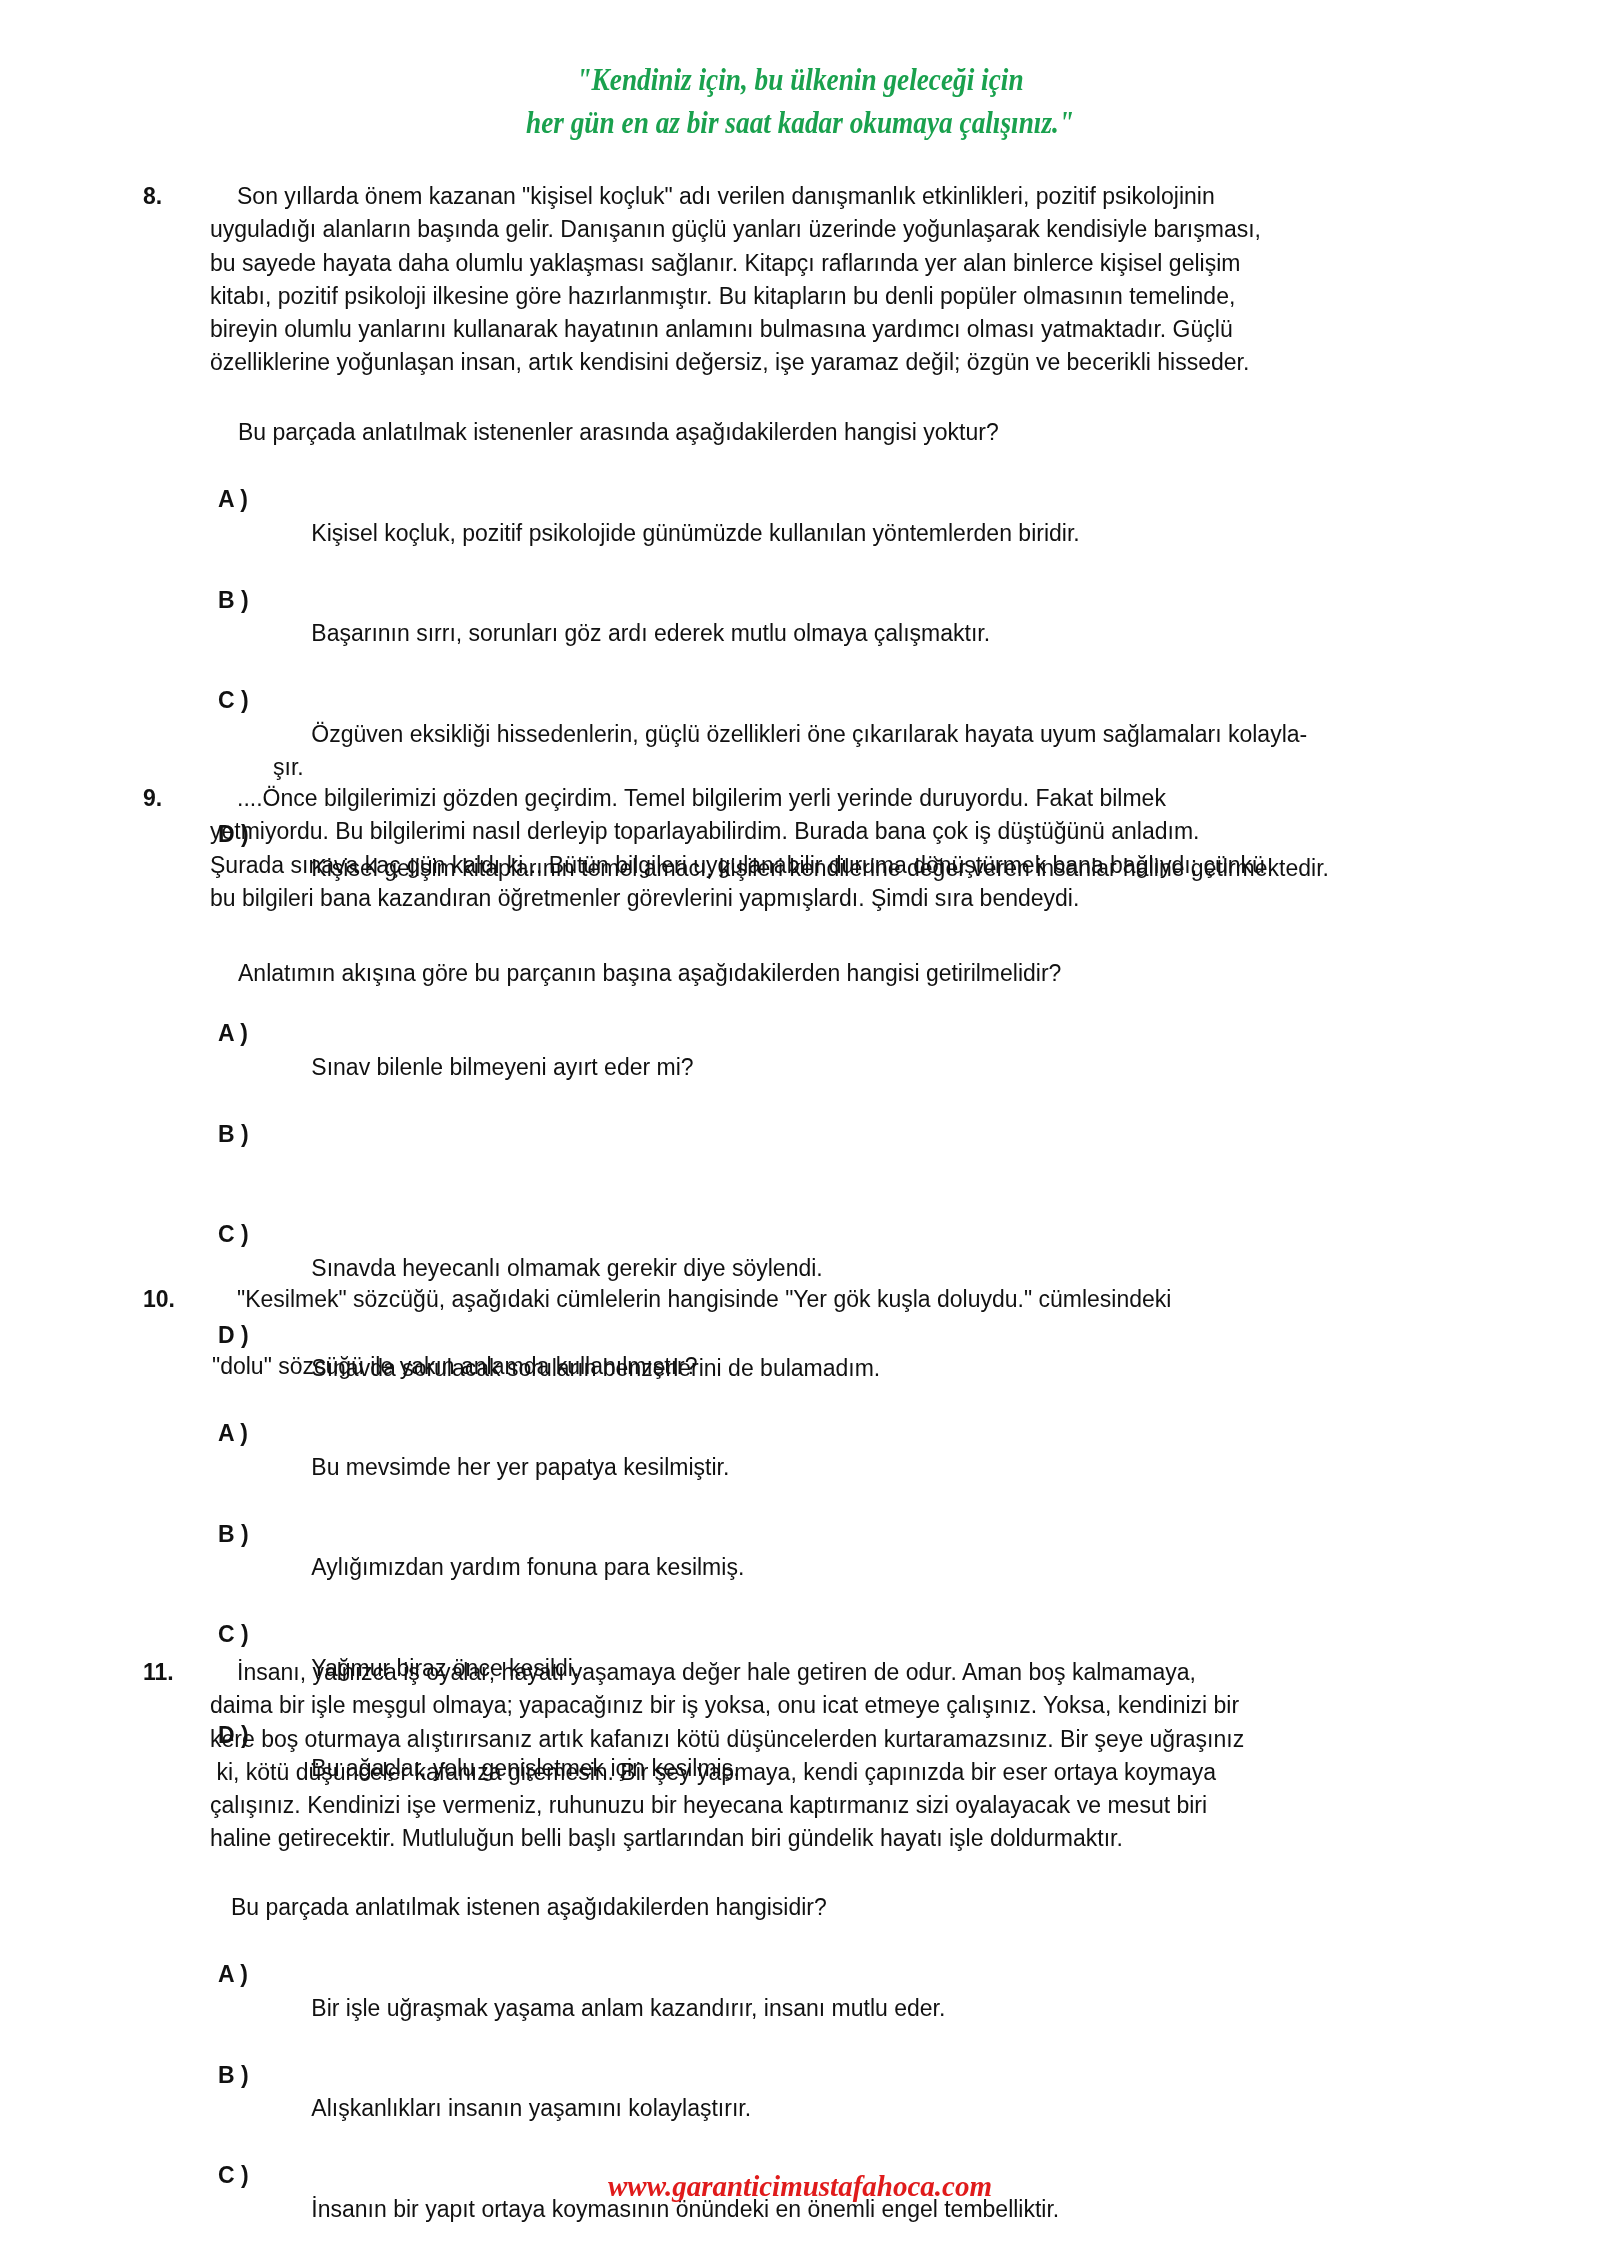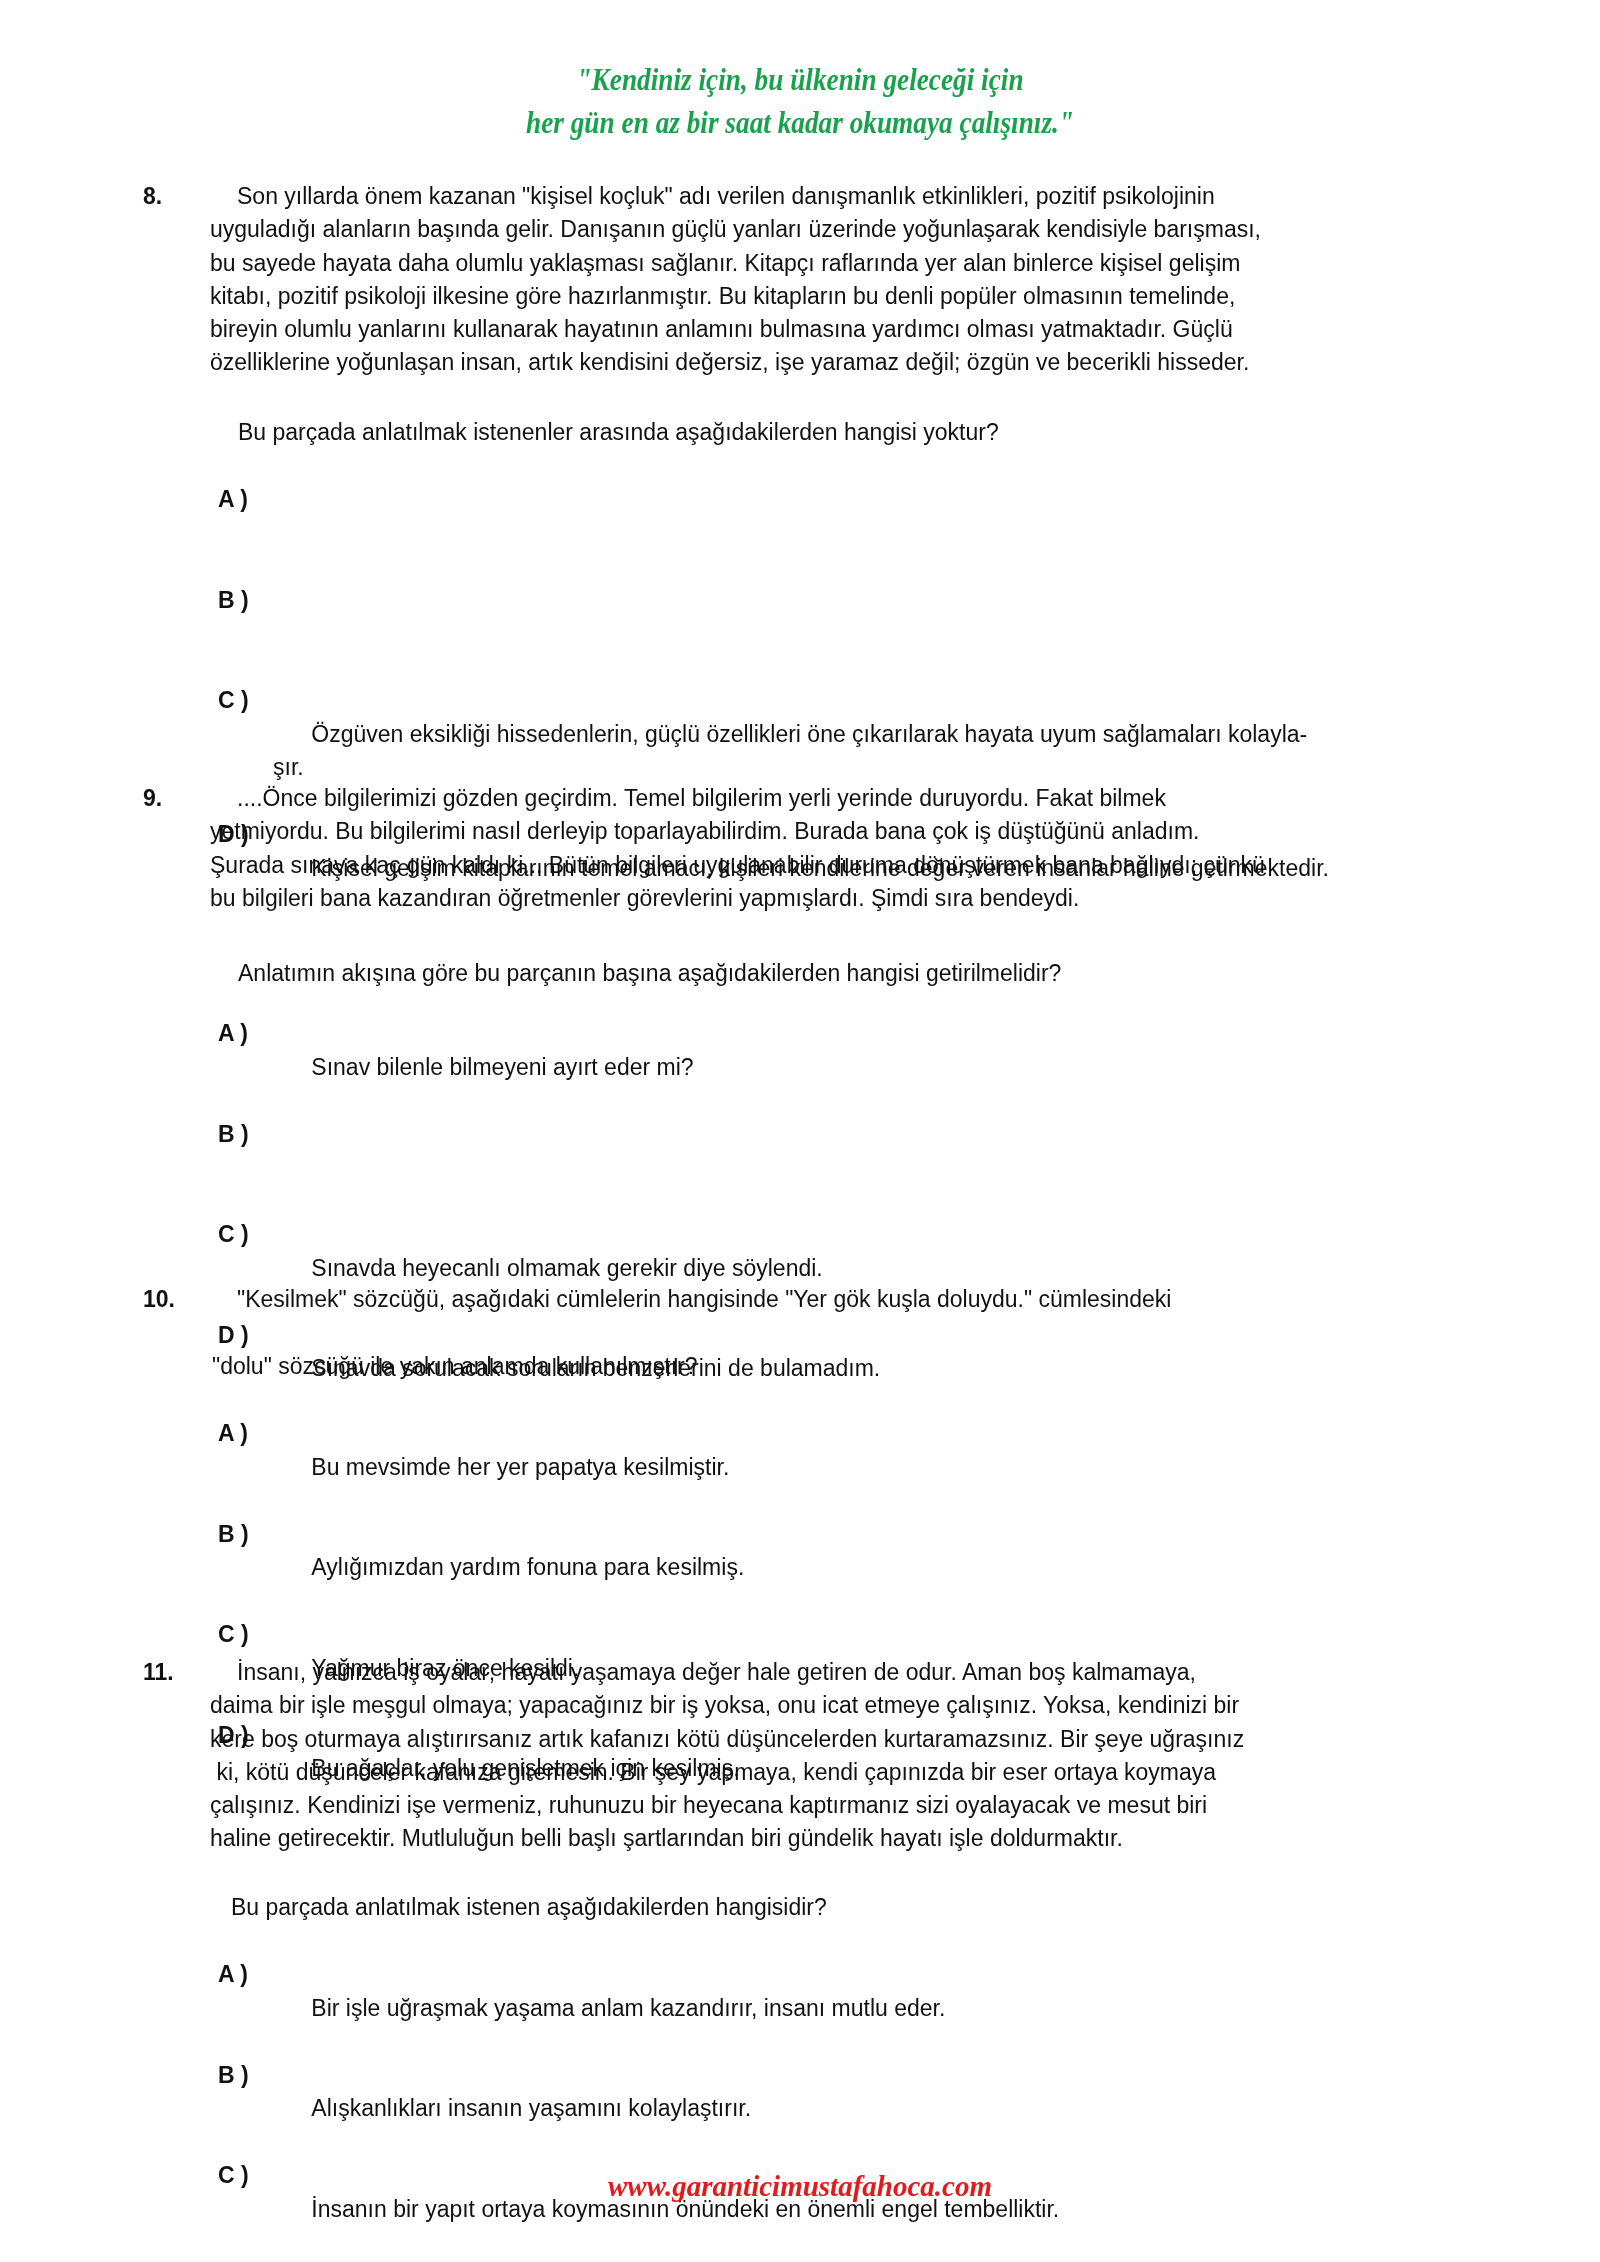--- a/index.html
+++ b/index.html
@@ -98,24 +98,24 @@
   <div>"Kendiniz için, bu ülkenin geleceği için</div>
   <div>her gün en az bir saat kadar okumaya çalışınız."</div>
 </div>
 
 <div class="question" style="top:180px;">
   <div class="qnum">8.</div>
   <div class="passage" style="left: 210px; top: 0px; text-indent: 0px;"><div style="margin-left: 27px;">Son yıllarda önem kazanan "kişisel koçluk" adı verilen danışmanlık etkinlikleri, pozitif psikolojinin</div><div>uyguladığı alanların başında gelir. Danışanın güçlü yanları üzerinde yoğunlaşarak kendisiyle barışması,</div><div>bu sayede hayata daha olumlu yaklaşması sağlanır. Kitapçı raflarında yer alan binlerce kişisel gelişim</div><div>kitabı, pozitif psikoloji ilkesine göre hazırlanmıştır. Bu kitapların bu denli popüler olmasının temelinde,</div><div>bireyin olumlu yanlarını kullanarak hayatının anlamını bulmasına yardımcı olması yatmaktadır. Güçlü</div><div>özelliklerine yoğunlaşan insan, artık kendisini değersiz, işe yaramaz değil; özgün ve becerikli hisseder.</div></div>
   <div class="prompt" style="left:238px; top:236px;">Bu parçada anlatılmak istenenler arasında aşağıdakilerden hangisi yoktur?</div>
   <ul class="options" style="top:303px;">
     <li class="option">
-      <span class="opt-label">A )</span>
+      <span class="opt-label">A )</span><span>Kişisel koçluk, pozitif psikolojide günümüzde kullanılan yöntemlerden biridir.</span>
     </li>
     <li class="option">
-      <span class="opt-label">B )</span>
+      <span class="opt-label">B )</span><span>Başarının sırrı, sorunları göz ardı ederek mutlu olmaya çalışmaktır.</span>
     </li>
     <li class="option">
       <span class="opt-label">C )</span><span>Özgüven eksikliği hissedenlerin, güçlü özellikleri öne çıkarılarak hayata uyum sağlamaları kolayla-
 şır.</span>
     </li>
     <li class="option">
       <span class="opt-label">D )</span><span>Kişisel gelişim kitaplarının temel amacı, kişileri kendilerine değer veren insanlar haline getirmektedir.</span>
     </li>
   </ul>
 </div>

